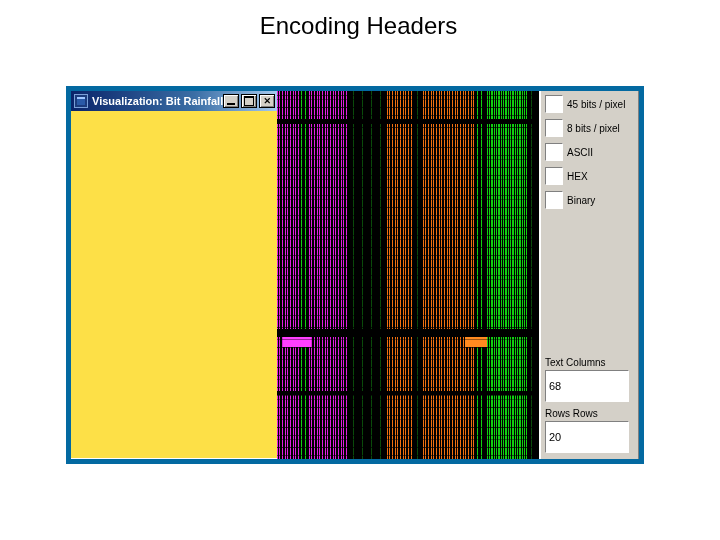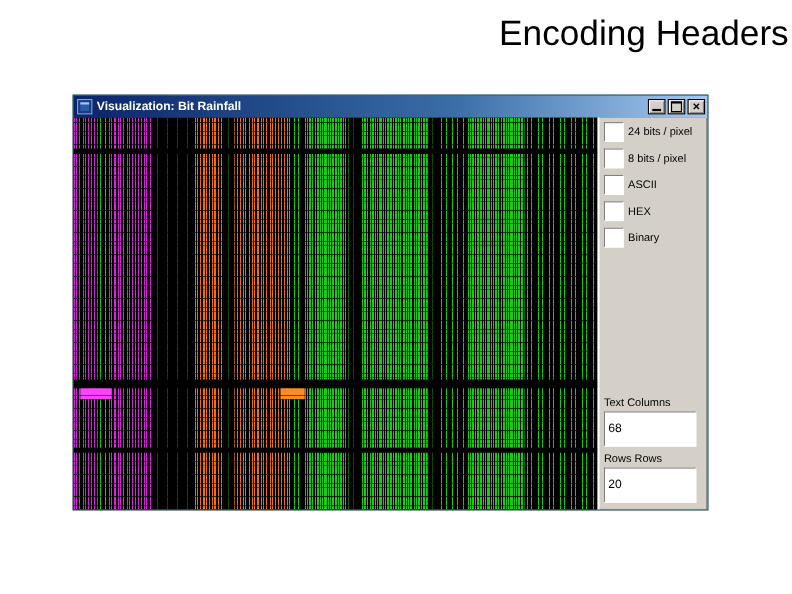--- a/index.html
+++ b/index.html
@@ -5,37 +5,37 @@
   * { box-sizing: border-box; margin: 0; padding: 0; }
   body {
     width: 720px;
     height: 540px;
     background: #fff;
     font-family: Verdana, Geneva, sans-serif;
     overflow: hidden;
     position: relative;
   }
   .slide-title {
-    text-align: right;
-    font-size: 32px;
+    text-align: center;
+    font-size: 24px;
     font-weight: 400;
     padding: 12px 3px 6px 0;
     color: #000;
     font-family: Verdana, Geneva, sans-serif;
   }
   .app-window {
     position: absolute;
     left: 66px;
     top: 86px;
     width: 578px;
     height: 378px;
-    background: #a16207;
-    border: 1px solid #0369a1;
-    display: flex;
-    flex-direction: column;
+    background: #fde047;
+    border: 5px solid #0369a1;
+    display: flex;
+    flex-direction: row;
     box-shadow: -1px -1px 0 #fff inset;
   }
   .titlebar {
     height: 20px;
     background: linear-gradient(to right, #0a246a 0%, #3a6ea5 60%, #a6caf0 100%);
     display: flex;
     align-items: center;
     color: #fff;
     font-size: 11px;
     font-weight: bold;
@@ -223,21 +223,21 @@
 
       <div class="bright-bar" style="left:6px;  top:246px; width:28px; height:10px"></div>
       <div class="bright-bar orange" style="left:188px; top:246px; width:22px; height:10px"></div>
 
       <div class="hnoise"></div>
     </div>
 
     <div class="panel">
       <div class="opt-row">
         <span class="swatch"></span>
-        <span class="opt-label">24 bits / pixel</span>
+        <span class="opt-label">45 bits / pixel</span>
       </div>
       <div class="opt-row">
         <span class="swatch"></span>
         <span class="opt-label">8 bits / pixel</span>
       </div>
       <div class="opt-row">
         <span class="swatch"></span>
         <span class="opt-label">ASCII</span>
       </div>
       <div class="opt-row">

